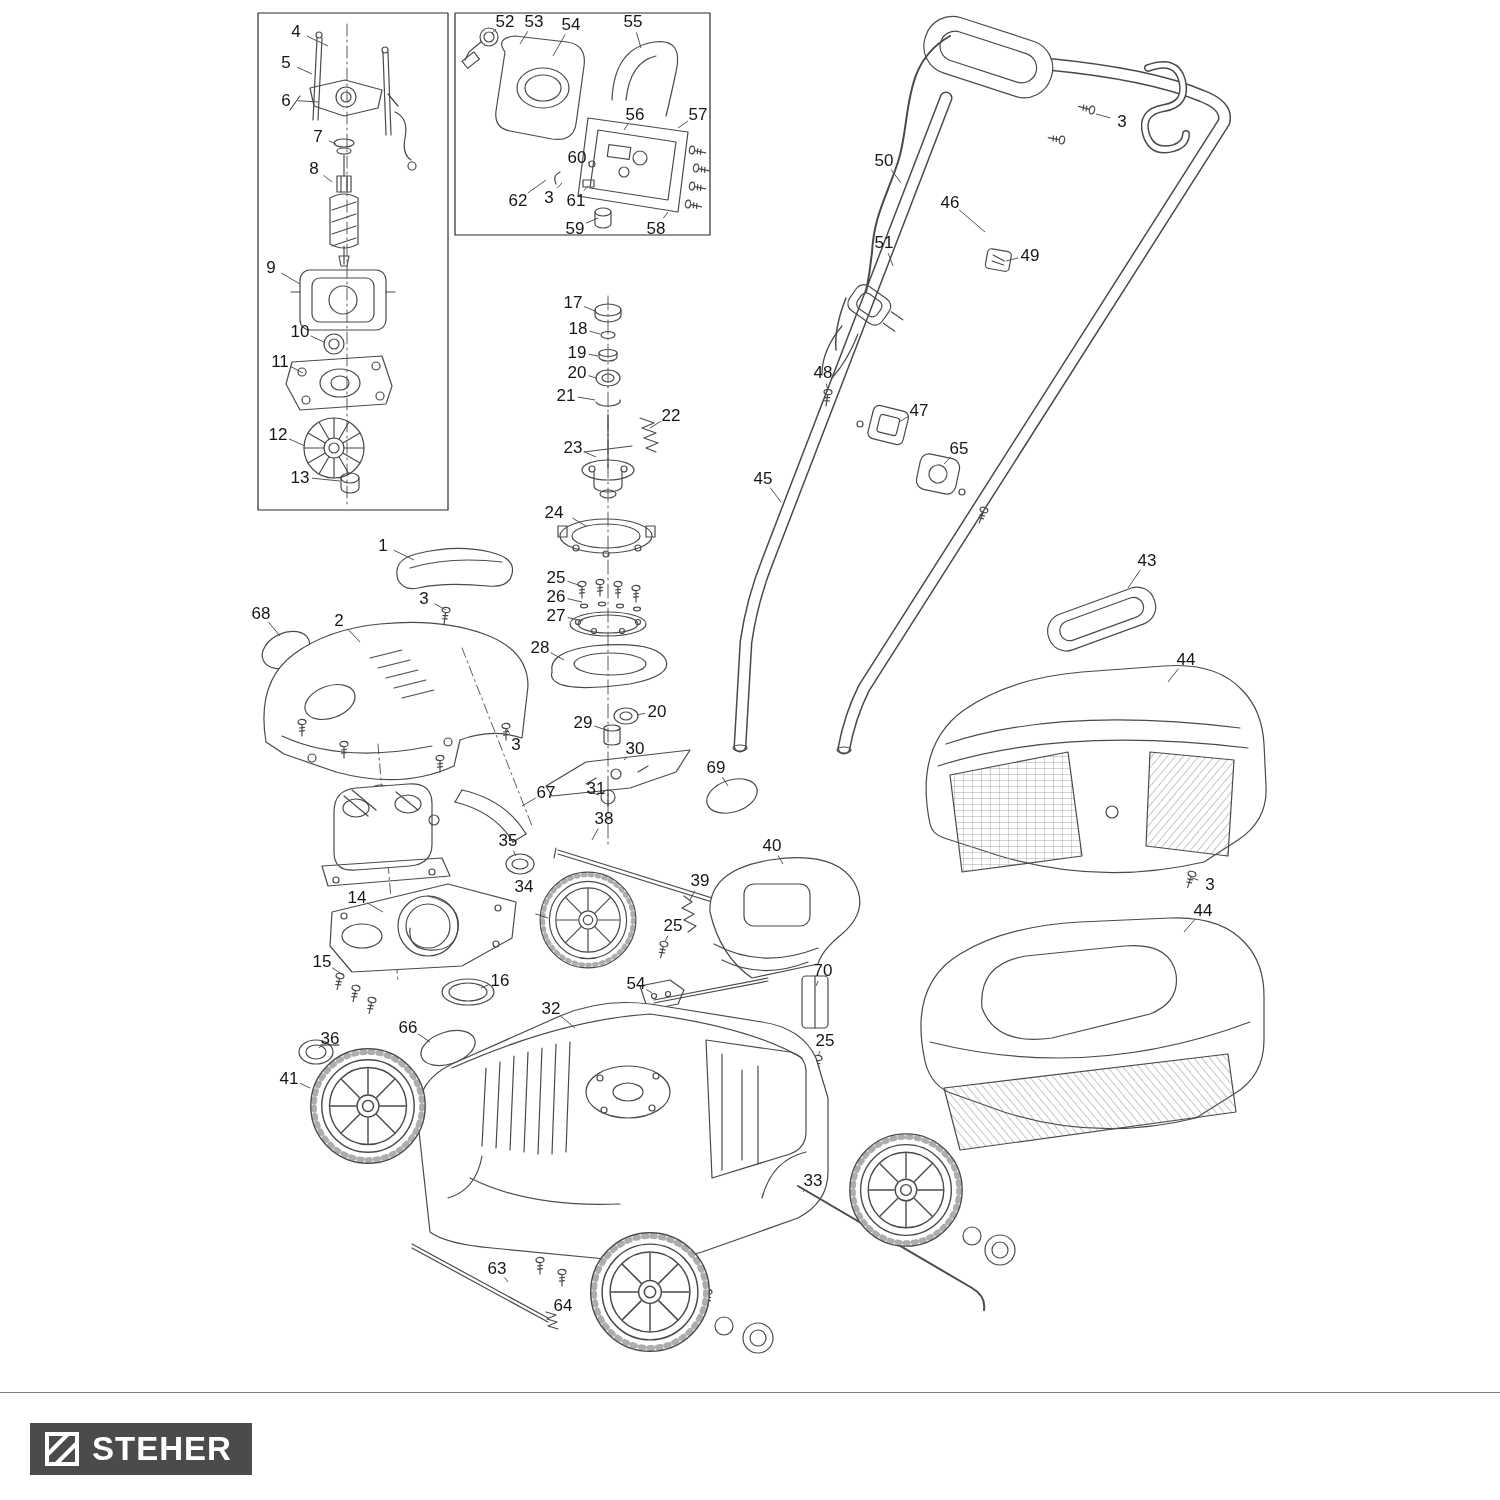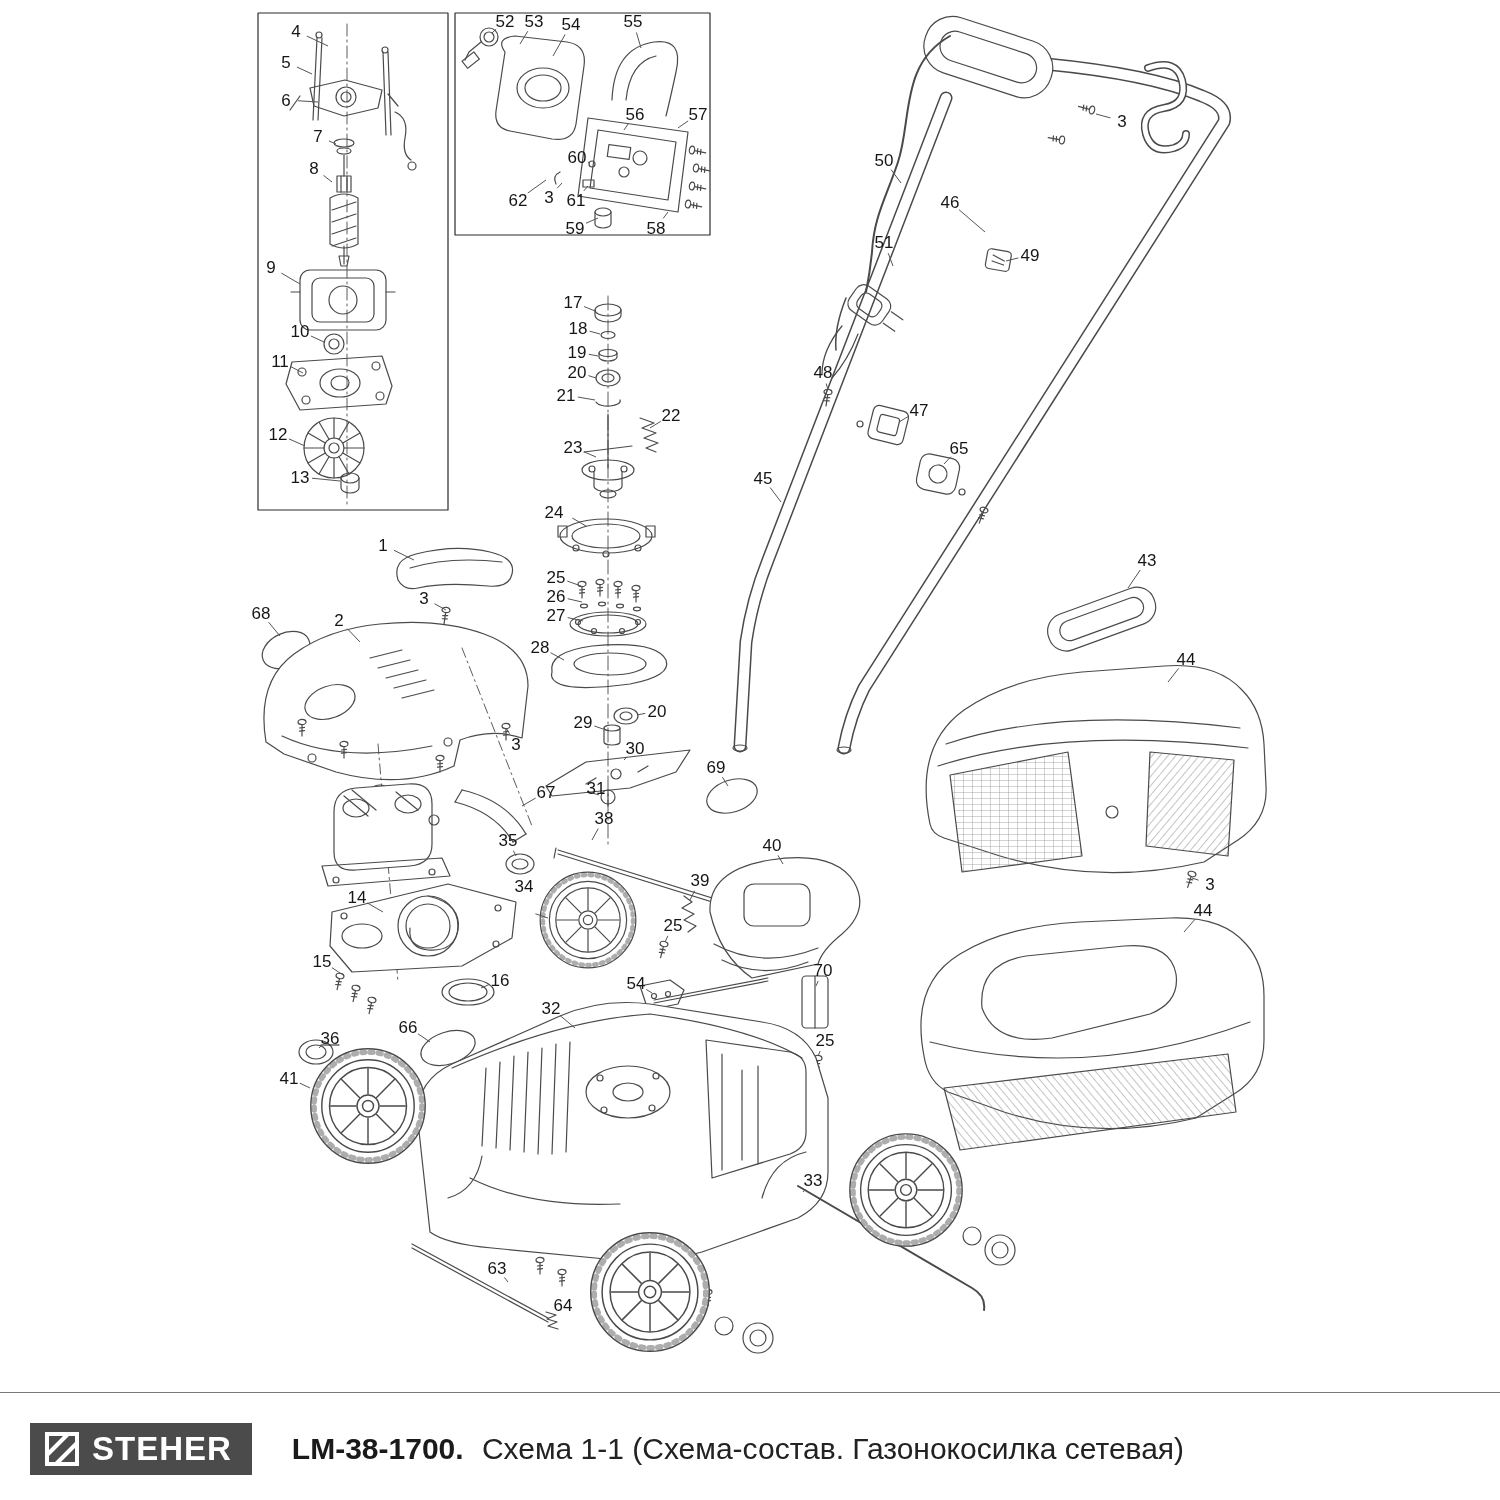--- a/index.html
+++ b/index.html
@@ -559,19 +559,15 @@
   <div class="footer">
     <div class="footer-row">
       <div class="logo">
         <svg width="36" height="36" viewBox="0 0 36 36">
           <rect x="3" y="3" width="30" height="30" fill="none" stroke="#fff" stroke-width="4"></rect>
           <line x1="3" y1="24" x2="24" y2="3" stroke="#fff" stroke-width="4"></line>
           <line x1="12" y1="33" x2="33" y2="12" stroke="#fff" stroke-width="4"></line>
         </svg>
         <span class="logo-text">STEHER</span>
       </div>
-      <div class="caption">
-        <span class="model">LM-38-1700.</span>
-        <span class="subtitle">Схема 1-1 (Схема-состав. Газонокосилка сетевая)</span>
-      </div>
     </div>
   </div>
 </div>
 
 </body></html>

